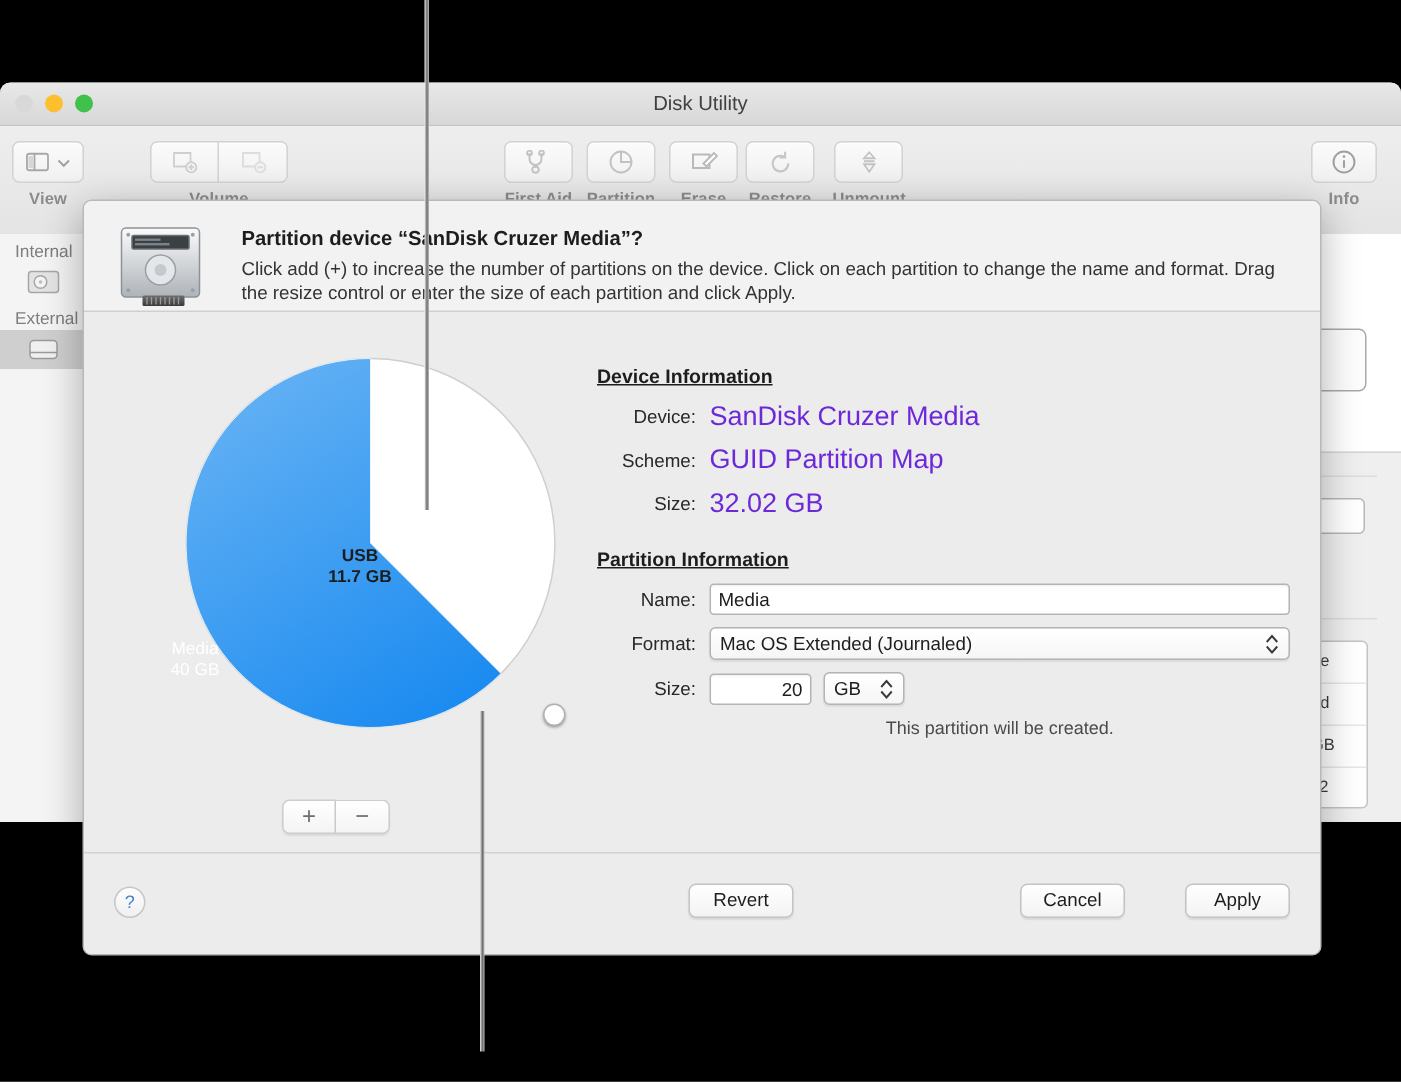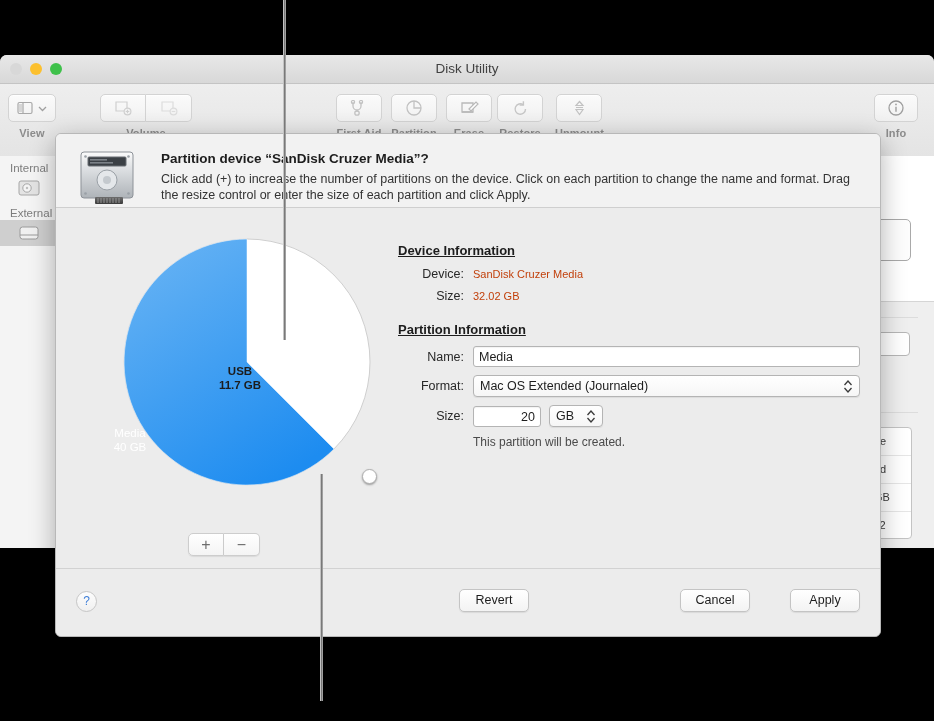--- a/index.html
+++ b/index.html
@@ -288,22 +288,22 @@
   }
   .flabel {
     width: 66px;
     text-align: right;
     font-size: 12.5px;
     color: #282828;
     padding-right: 9px;
     flex: none;
   }
   .fval {
-    font-size: 11px;
-    color: #c2410c;
+    font-size: 18px;
+    color: #6d28d9;
   }
   .sec2 { margin-top: 19px; }
   .txt-input {
     height: 21px;
     background: #ffffff;
     border: 1px solid #b4b4b4;
     border-radius: 3px;
     font-size: 12.5px;
     color: #1d1d1d;
     padding: 0 5px;
@@ -329,20 +329,21 @@
     box-shadow: 0 1px 1px rgba(0,0,0,0.07);
   }
   .pop-format { width: 396px; }
   .pop-unit   { width: 54px; margin-left: 8px; }
   .stepper { flex: none; margin-left: 6px; }
   .note {
     font-size: 12px;
     color: #4a4a4a;
     margin-top: 0;
     padding-left: 75px;
+    text-align: center;
   }
 
   
   .sheet-foot {
     position: absolute;
     left: 0; right: 0; bottom: 0;
     height: 67px;
     background: #ececec;
     border-top: 1px solid #d2d2d2;
   }
@@ -614,20 +615,24 @@
 
     <div class="info-panel">
 
       <p class="sec-title">Device Information</p>
 
       <div class="frow">
         <div class="flabel">Device:</div>
         <div class="fval">SanDisk Cruzer Media</div>
       </div>
       <div class="frow">
+        <div class="flabel">Scheme:</div>
+        <div class="fval">GUID Partition Map</div>
+      </div>
+      <div class="frow">
         <div class="flabel">Size:</div>
         <div class="fval">32.02 GB</div>
       </div>
 
       <p class="sec-title sec2">Partition Information</p>
 
       <div class="frow">
         <div class="flabel">Name:</div>
         <div class="txt-input in-name">Media</div>
       </div>

